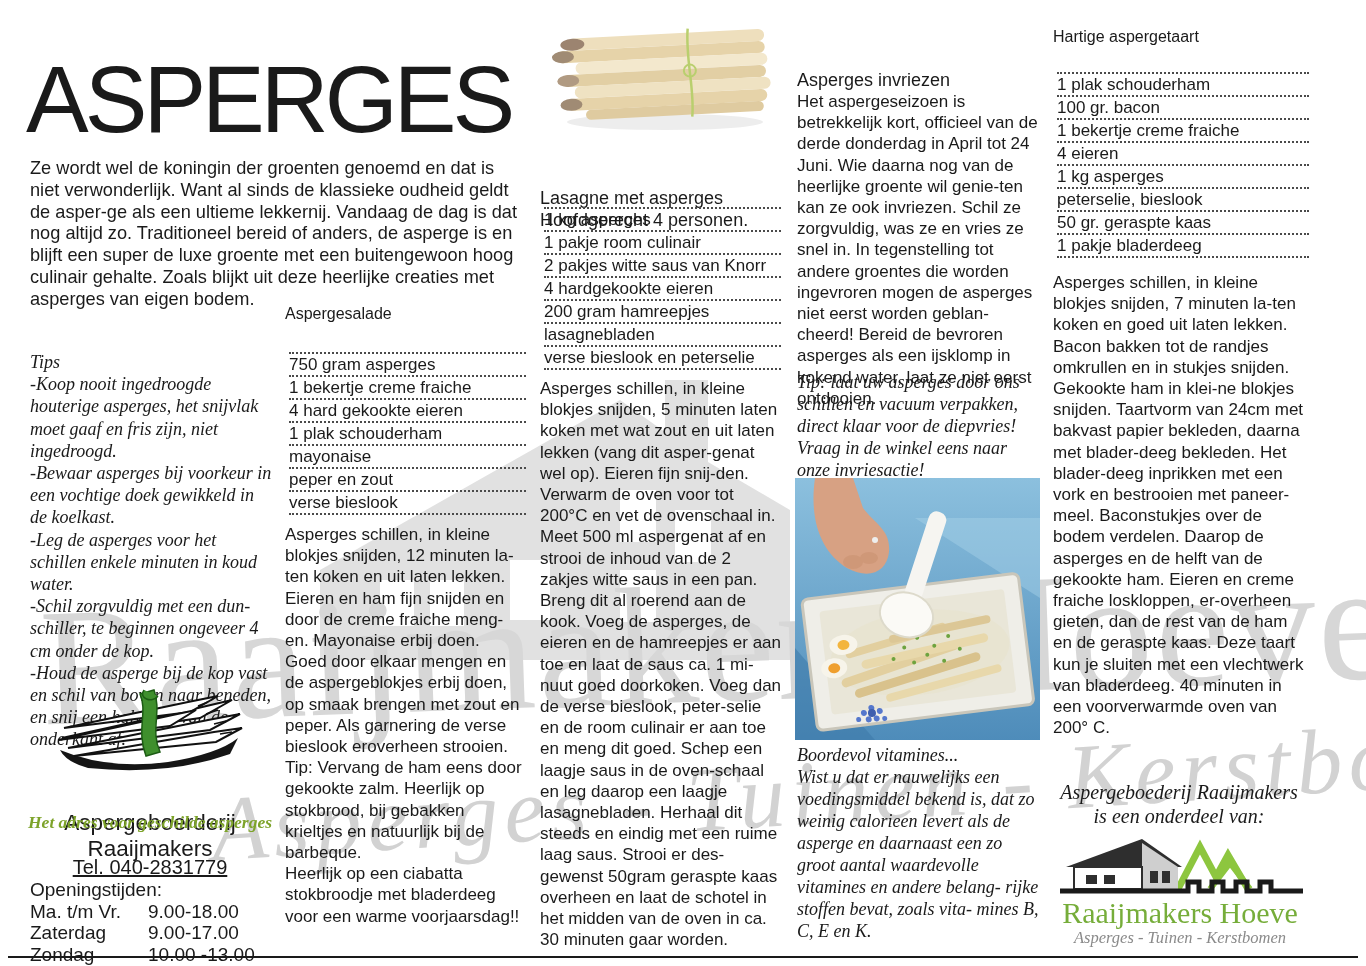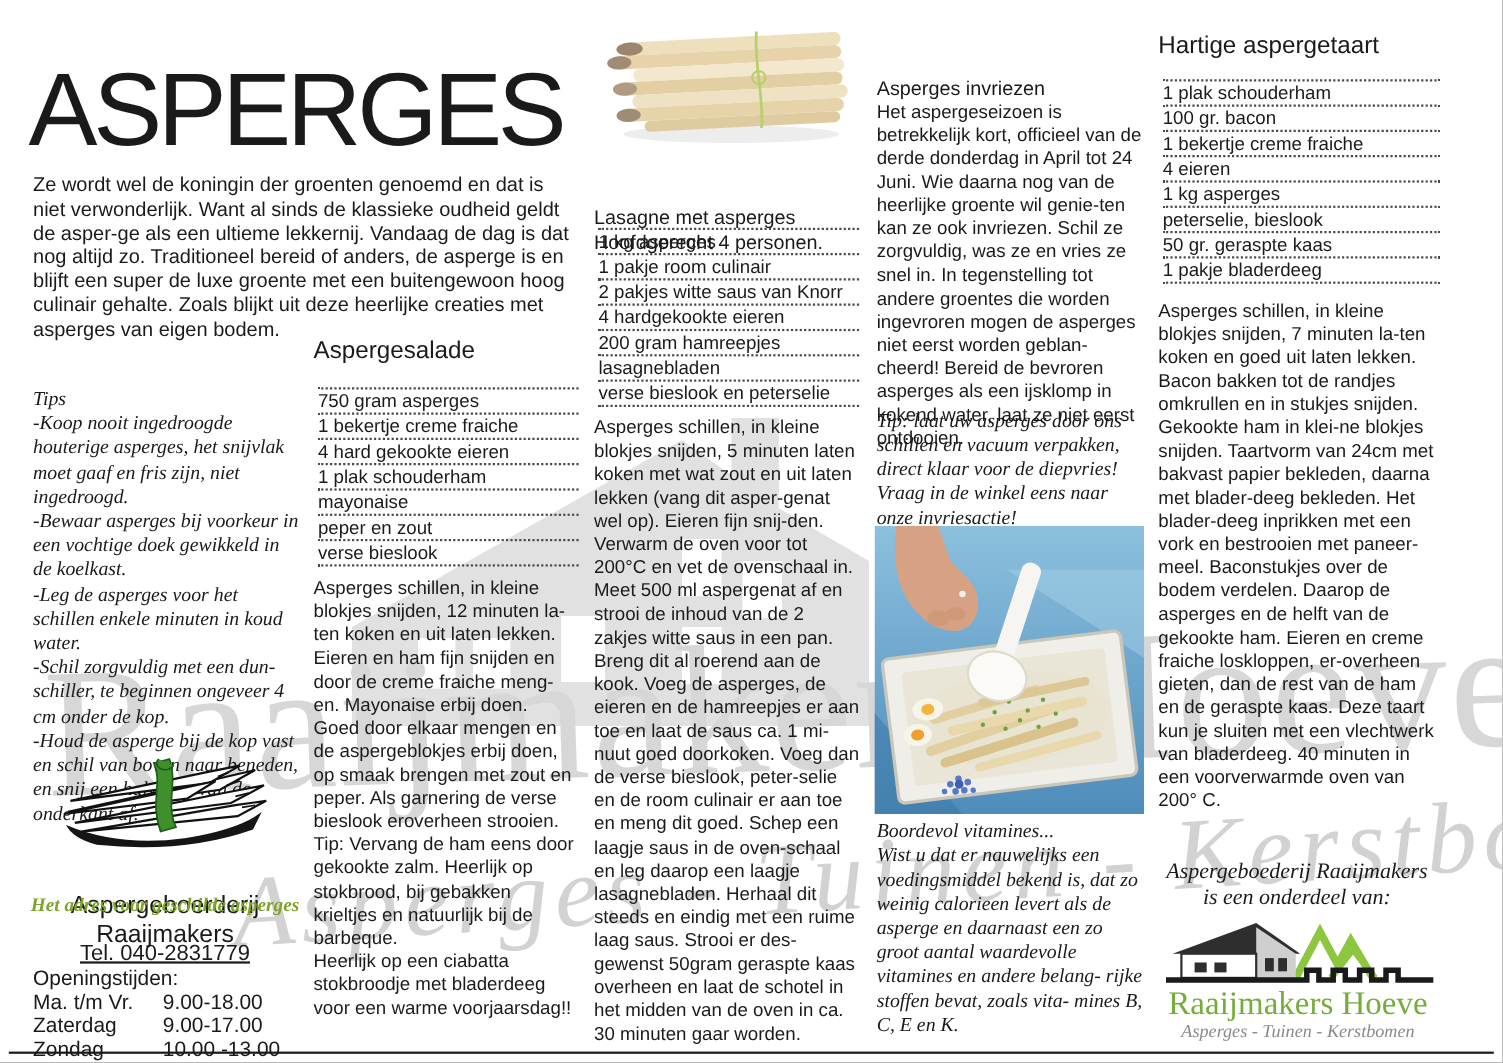--- a/index.html
+++ b/index.html
@@ -30,21 +30,21 @@
   .bundle-art{left:48px;top:688px;width:200px;height:92px;}
   .farm-name{left:18px;top:786px;width:264px;text-align:center;font-size:22.5px;margin-top:24px;}
   .farm-tagline{left:18px;top:812px;width:264px;text-align:center;font-size:17.5px;
                 color:#7da32a;font-weight:700;}
   .farm-address{left:18px;top:834px;width:264px;text-align:center;font-size:20px;}
   .farm-phone{left:18px;top:856px;width:264px;text-align:center;font-size:20px;text-decoration:underline;}
   .hours{left:30px;top:879px;width:240px;font-size:19px;line-height:21.5px;}
   .hours .row span.day{display:inline-block;width:118px;}
 
   
-  .col-head{font-size:22px;}
+  .col-head{font-size:16px;}
   .small-head{font-size:18px;line-height:22px;margin-top:43px;}
   .body-txt{font-size:17px;line-height:21.2px;}
   ul.ing{list-style:none;margin:4px;padding:0;border-top:2px dotted #4a4a4a;}
   ul.ing li{border-bottom:2px dotted #4a4a4a;height:19px;line-height:19px;
             font-size:17px;padding:1px 0;overflow:hidden;}
 
   .salade-head{left:285px;top:305px;width:237px;}
   .salade-list{left:285px;top:348px;width:237px;}
   .salade-body{left:285px;top:524px;width:240px;}
 

